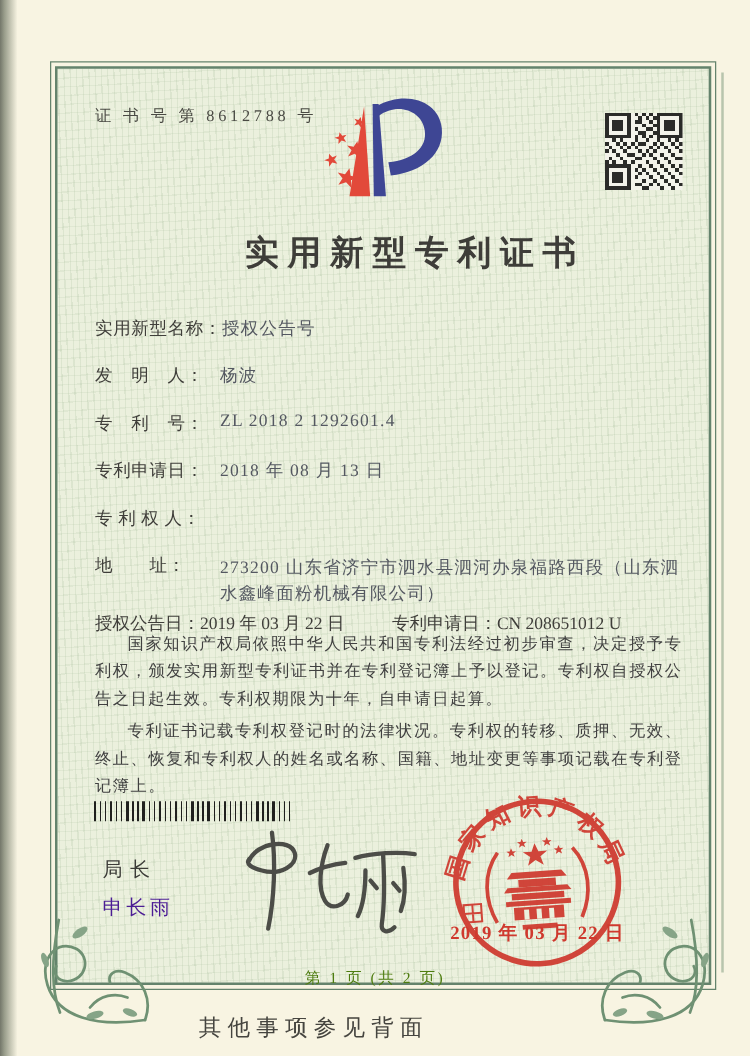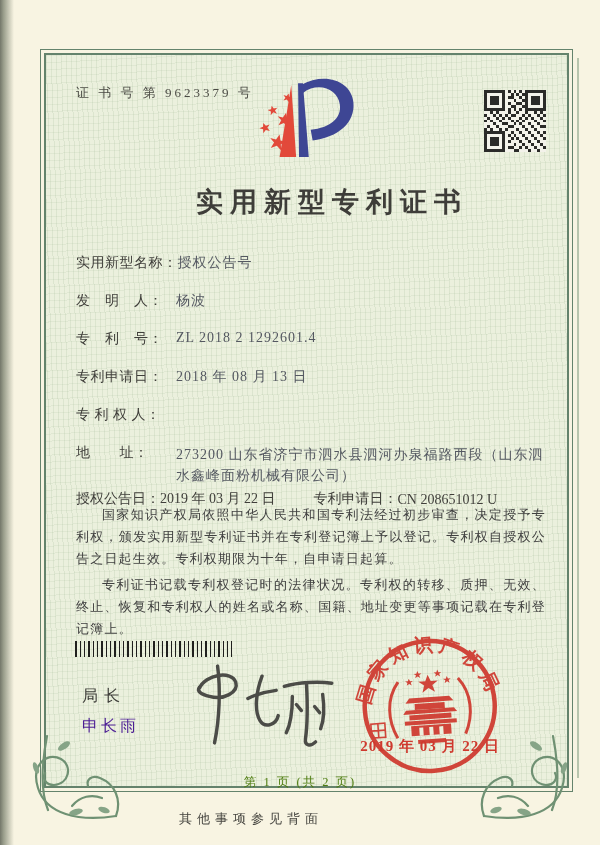--- a/index.html
+++ b/index.html
@@ -46,21 +46,21 @@
       repeating-linear-gradient(90deg,#20201e 0 2px,rgba(0,0,0,0) 2px 5px,#20201e 5px 6px,rgba(0,0,0,0) 6px 9px,#20201e 9px 10px,rgba(0,0,0,0) 10px 13px);}
   .director-label{position:absolute;left:82px;top:686px;font-size:16px;letter-spacing:6px;color:#3c3c38;}
   .director-name{position:absolute;left:82px;top:716px;font-size:16px;letter-spacing:3px;color:#4c1d95;}
   .signature{position:absolute;left:183px;top:658px;width:152px;height:96px;}
   .seal{position:absolute;left:346px;top:634px;width:168px;height:152px;transform:rotate(-4deg);opacity:.93;}
   .seal-date{position:absolute;left:348px;top:737px;width:164px;text-align:center;
     font-size:15px;letter-spacing:1px;color:#cf392e;font-weight:600;}
   .page-num{position:absolute;left:0;top:774px;width:600px;text-align:center;
     font-size:12.5px;letter-spacing:2px;color:#4d7c0f;}
   .back-note{position:absolute;left:0;top:810px;width:502px;text-align:center;
-    font-size:13px;letter-spacing:5px;color:#45443f;}
+    font-size:18px;letter-spacing:5px;color:#45443f;}
 </style>
 </head>
 <body>
 
 <div class="edge-left"></div>
 
 <div class="frame">
   <div class="frame-inner"></div>
 </div>
 
@@ -88,21 +88,21 @@
     <path d="M56,84 C 64,74 76,72 86,76"></path>
   </g>
   <g fill="#86a487">
     <ellipse cx="48" cy="24" rx="7" ry="3.2" transform="rotate(-35 48 24)"></ellipse>
     <ellipse cx="60" cy="90" rx="7" ry="3" transform="rotate(-15 60 90)"></ellipse>
     <ellipse cx="88" cy="88" rx="6" ry="2.8" transform="rotate(20 88 88)"></ellipse>
     <ellipse cx="20" cy="46" rx="6" ry="2.6" transform="rotate(70 20 46)"></ellipse>
   </g>
 </svg>
 
-<div class="cert-no">证 书 号 第 9623379 号</div>
+<div class="cert-no">证 书 号 第 8612788 号</div>
 
 <svg class="logo" viewBox="0 0 140 110">
   <defs>
     <path id="star" d="M0,-9 L2.6,-2.8 L9.3,-2.8 L3.9,1.1 L6,7.8 L0,3.8 L-6,7.8 L-3.9,1.1 L-9.3,-2.8 L-2.6,-2.8 Z"></path>
   </defs>
   <path d="M61,16 L66,90 L49,90 Z" fill="#e2493a"></path>
   <path d="M68,14 L73,14 L79,90 L69,90 Z" fill="#3e4694"></path>
   <path d="M71,16 C 96,2 123,12 125,34 C 127,55 109,70 83,73 L81,62 C 101,60 113,50 111,36 C 109,20 89,12 73,24 Z" fill="#3e4694"></path>
   <g fill="#e2493a">
     <use href="#star" transform="translate(57,29) scale(0.5) rotate(18)"></use>

